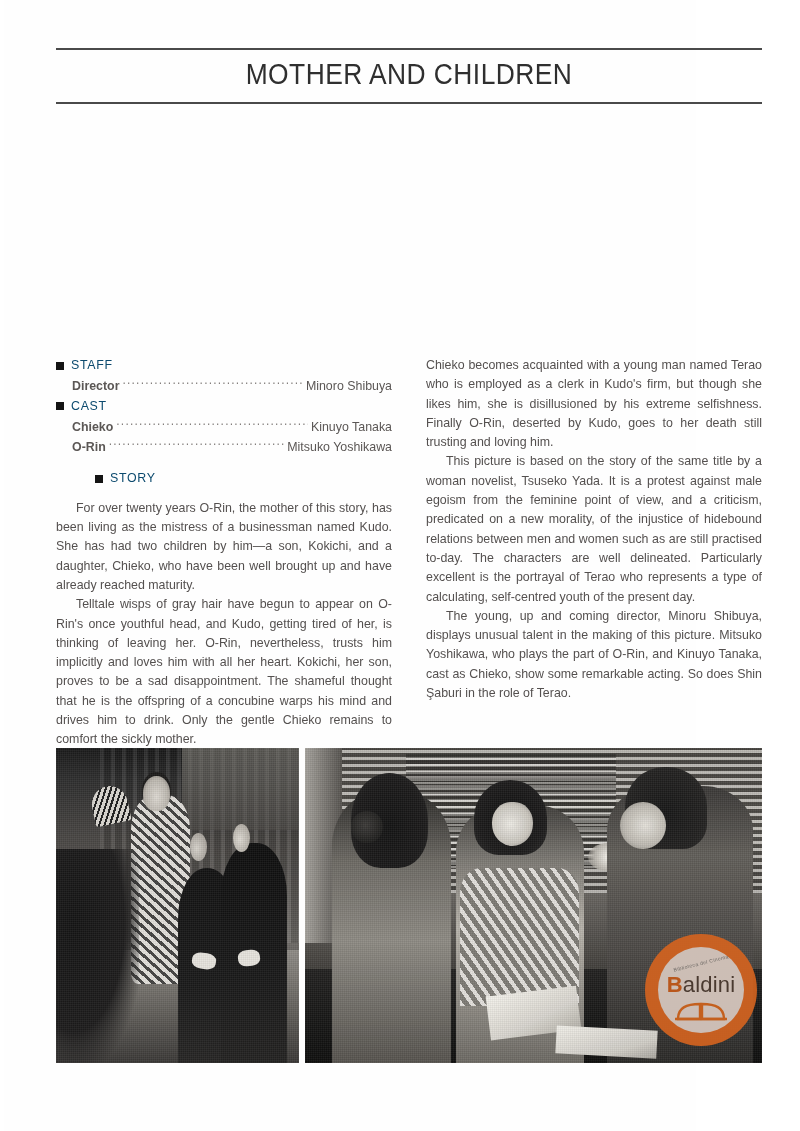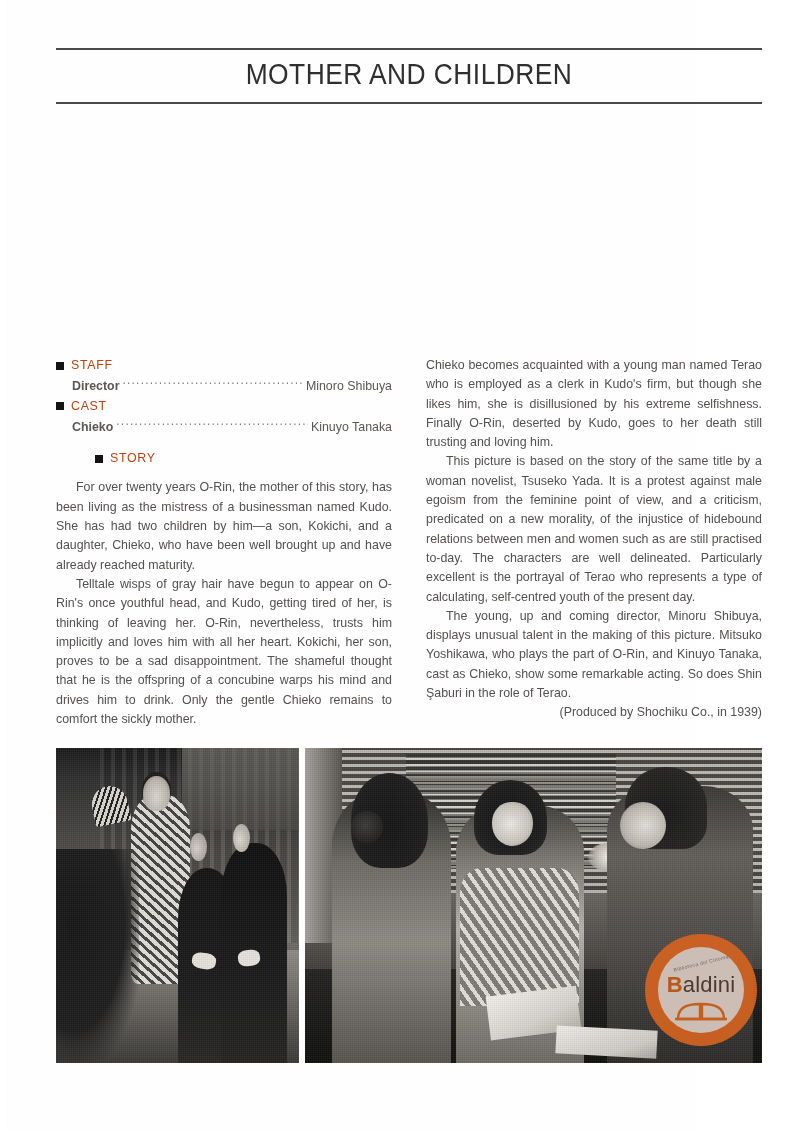--- a/index.html
+++ b/index.html
@@ -67,21 +67,21 @@
     color: #54504f;
   }
 
   .section-head {
     display: flex;
     align-items: center;
     gap: 7px;
     margin: 0 0 1px 0;
     letter-spacing: 0.7px;
     font-size: 12.4px;
-    color: #c2410c;
+    color: #0c4a6e;
   }
   .section-head.story { margin-top: 12px; padding-left: 39px; }
   .bullet {
     width: 8px;
     height: 8px;
     background: #141414;
     display: inline-block;
     flex: 0 0 auto;
   }
 
@@ -411,37 +411,41 @@
         <span class="bullet"></span>
         <span>CAST</span>
       </div>
 
       <div class="credit-list">
         <div class="credit-row">
           <span class="credit-role">Chieko</span>
           <span class="credit-dots"></span>
           <span class="credit-name">Kinuyo Tanaka</span>
         </div>
+        <div class="credit-row">
+          <span class="credit-role">O-Rin</span>
+          <span class="credit-dots"></span>
+          <span class="credit-name">Mitsuko Yoshikawa</span>
+        </div>
       </div>
 
       <div class="section-head story">
         <span class="bullet"></span>
         <span>STORY</span>
       </div>
 
       <p class="body first">For over twenty years O-Rin, the mother of this story, has been living as the mistress of a businessman named Kudo. She has had two children by him—a son, Kokichi, and a daughter, Chieko, who have been well brought up and have already reached maturity.</p>
       <p class="body">Telltale wisps of gray hair have begun to appear on O-Rin's once youthful head, and Kudo, getting tired of her, is thinking of leaving her. O-Rin, nevertheless, trusts him implicitly and loves him with all her heart. Kokichi, her son, proves to be a sad disappointment. The shameful thought that he is the offspring of a concubine warps his mind and drives him to drink. Only the gentle Chieko remains to comfort the sickly mother.</p>
 
     </div>
 
     <div class="col">
       <p class="body noindent">Chieko becomes acquainted with a young man named Terao who is employed as a clerk in Kudo's firm, but though she likes him, she is disillusioned by his extreme selfishness. Finally O-Rin, deserted by Kudo, goes to her death still trusting and loving him.</p>
       <p class="body">This picture is based on the story of the same title by a woman novelist, Tsuseko Yada. It is a protest against male egoism from the feminine point of view, and a criticism, predicated on a new morality, of the injustice of hidebound relations between men and women such as are still practised to-day. The characters are well delineated. Particularly excellent is the portrayal of Terao who represents a type of calculating, self-centred youth of the present day.</p>
       <p class="body">The young, up and coming director, Minoru Shibuya, displays unusual talent in the making of this picture. Mitsuko Yoshikawa, who plays the part of O-Rin, and Kinuyo Tanaka, cast as Chieko, show some remarkable acting. So does Shin Şaburi in the role of Terao.</p>
-      <p class="produced">(Produced by Shochiku Co., in 1939)</p>
     </div>
 
   </div>
 
   <div class="photos">
 
     <div class="photo photo-left">
       <div class="pl-bg"></div>
       <div class="pl-wallboards"></div>
       <div class="pl-beam"></div>

